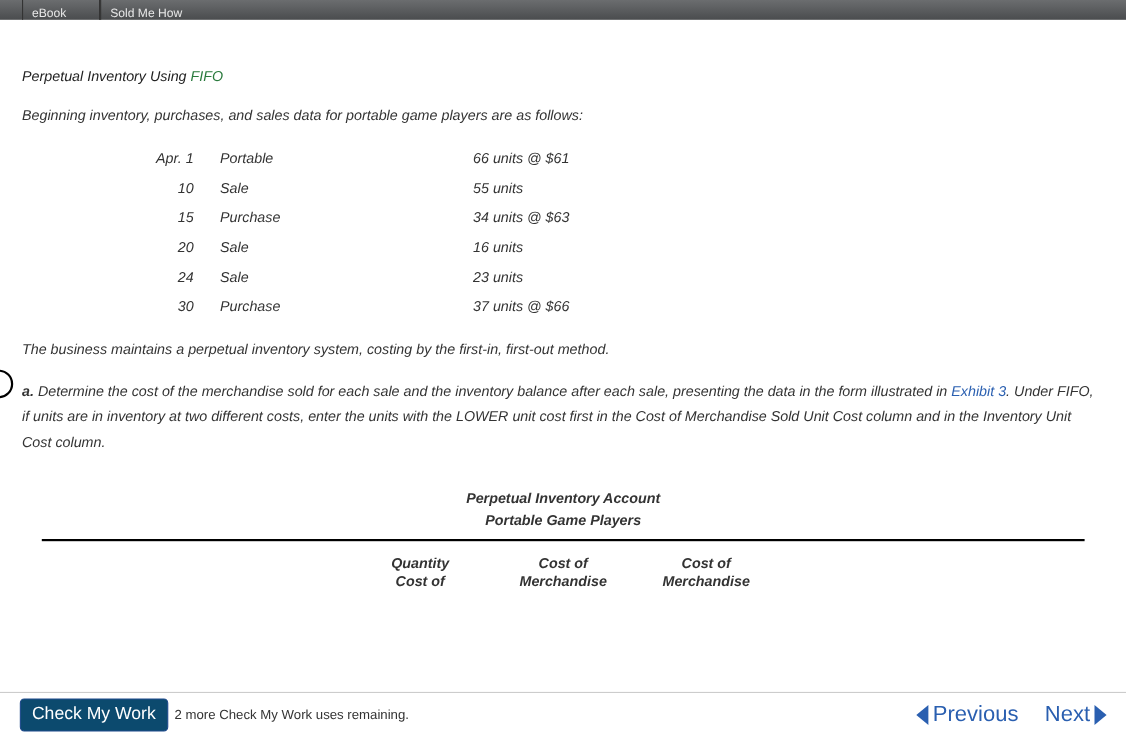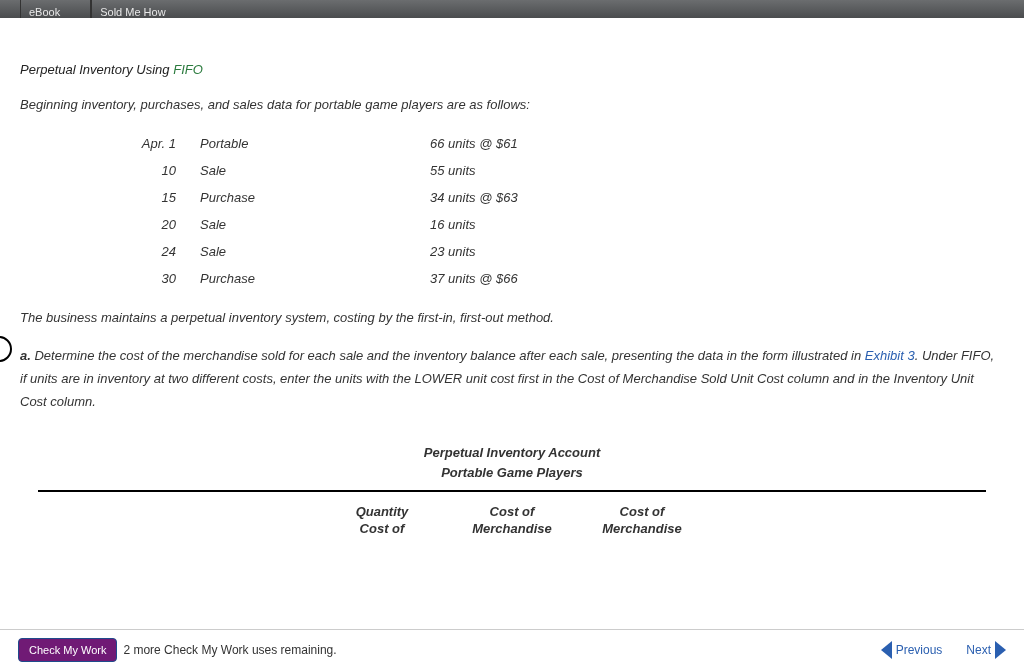--- a/index.html
+++ b/index.html
@@ -53,26 +53,26 @@
   .rule { border:none; border-top:2px solid #000; margin:0 18px; }
   .colhead-row { display:flex; justify-content:center; gap:20px; margin-top:12px; font-weight:bold; text-align:center; line-height:1.3; }
   .colhead { width:110px; }
   .footer {
     position:absolute; left:0; right:0; bottom:0;
     border-top:1px solid #ccc; height:40px;
     display:flex; align-items:center; padding:0 18px;
     background:#fff;
   }
   .btn-check {
-    background:#701a75; color:#fff; border:1px solid #1f4a8c;
-    border-radius:4px; padding:5px 10px; font-size:11px; cursor:pointer;
+    background:#0c4a6e; color:#fff; border:1px solid #1f4a8c;
+    border-radius:4px; padding:5px 10px; font-size:16px; cursor:pointer;
   }
   .uses { margin-left:6px; font-size:12px; color:#333; }
   .nav { margin-left:auto; display:flex; align-items:center; gap:24px; }
-  .nav-item { display:flex; align-items:center; gap:4px; color:#2a5fb0; font-size:12px; cursor:pointer; }
+  .nav-item { display:flex; align-items:center; gap:4px; color:#2a5fb0; font-size:20px; cursor:pointer; }
   .chev { width:0; height:0; border-top:9px solid transparent; border-bottom:9px solid transparent; }
   .chev-left { border-right:11px solid #2a5fb0; }
   .chev-right { border-left:11px solid #2a5fb0; }
   .arc {
     position:absolute; left:-14px; top:336px;
     width:26px; height:26px; border:2.5px solid #000; border-radius:50%;
   }
 </style>
 </head>
 <body>

